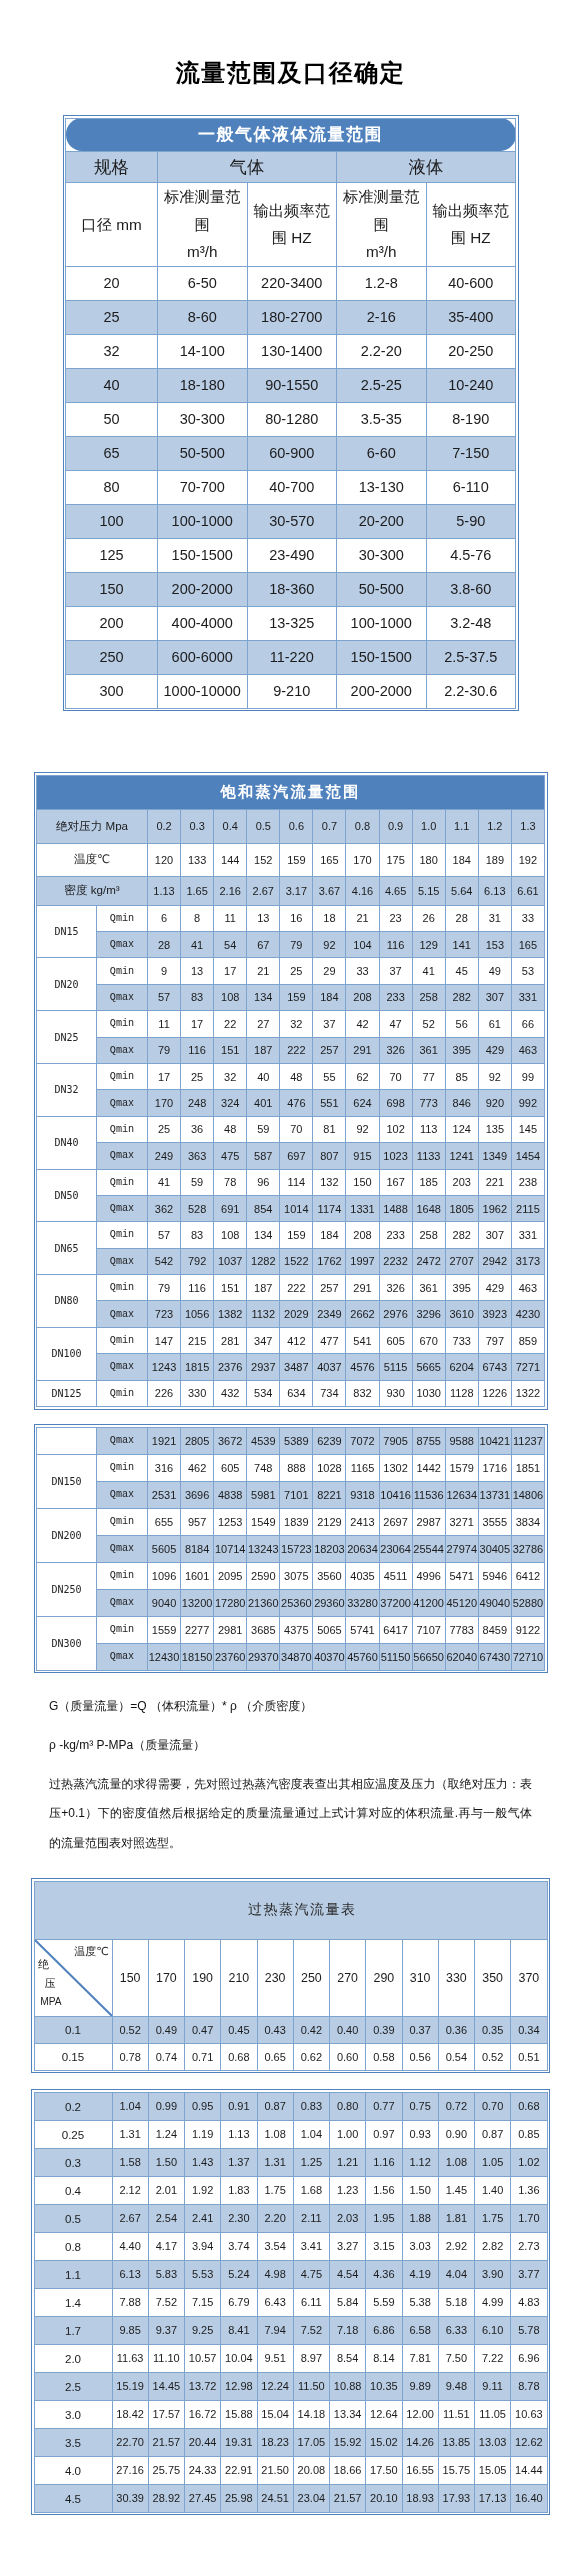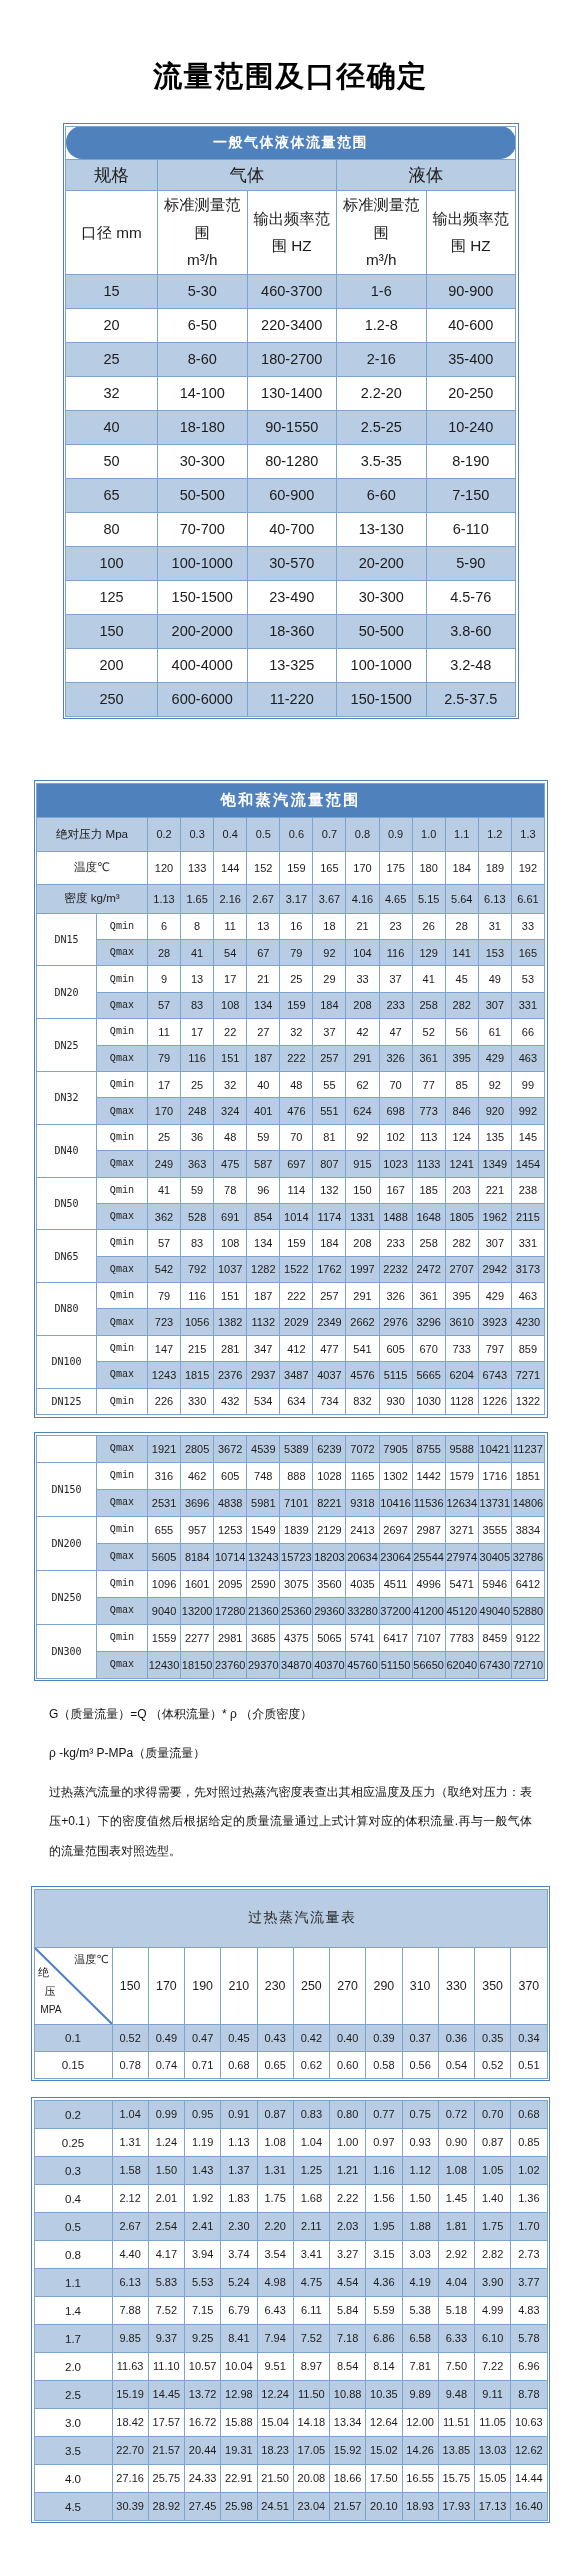--- a/index.html
+++ b/index.html
@@ -1,29 +1,29 @@
 <!DOCTYPE html>
 <html style="font-size:11.6px"><head>
 <meta charset="utf-8">
 <style>
   html,body{margin:0;padding:0;background:#fff;}
   body{width:581px;font-family:"Liberation Sans","DejaVu Sans",sans-serif;color:#1c1c1c;}
   .page{width:581px;padding-bottom:22px;}
-  h1.page-title{text-align:center;font-size:29px;font-weight:900;margin:57px 0 0 0;letter-spacing:1.5px;color:#000;}
+  h1.page-title{text-align:center;font-size:24px;font-weight:900;margin:57px 0 0 0;letter-spacing:1.5px;color:#000;}
 
   
   .tbl-wrap{border:1.5px solid #4f81bd;padding:1.5px;background:#fff;box-sizing:border-box;}
   table{border-collapse:collapse;table-layout:fixed;width:100%;border:0.7px solid #4f81bd;}
   th,td{border:0.7px solid #7da4cf;text-align:center;vertical-align:middle;font-weight:normal;padding:0 0.7px;overflow:hidden;}
   tr.blue td,tr.blue th{background:#b8cce4;}
   .title-row th{background:#4f81bd;color:#fff;font-weight:bold;}
 
   
   .t1-wrap{width:456px;margin:26px auto 0 auto;}
-  .t1 .title-row th{height:32px;font-size:14px;letter-spacing:1.5px;border-radius:16px;}
+  .t1 .title-row th{height:32px;font-size:17px;letter-spacing:1.5px;border-radius:16px;}
   .t1 .h1 th{background:#b8cce4;font-size:17.4px;height:30.5px;}
   .t1 .h2 th{background:#fff;font-size:15.3px;height:61px;line-height:1.8;}
   .t1 tbody td{height:33px;font-size:14.5px;background:#fff;}
   .t1 tbody tr.blue td{background:#b8cce4;}
 
   
   .t2-wrap{width:514px;margin:61px auto 0 auto;}
   .t2b-wrap{width:514px;margin:14.5px auto 0 auto;}
   .t2 .title-row th{height:33px;font-size:15.3px;letter-spacing:2.2px;}
   .t2 th.mlabel{font-size:11.6px;background:#fff;}
@@ -88,27 +88,20 @@
         </tr>
         <tr class="h2">
           <th>口径 mm</th>
           <th><span>标准测量范围</span><br><span>m³/h</span></th>
           <th><span>输出频率范</span><br><span>围 HZ</span></th>
           <th><span>标准测量范围</span><br><span>m³/h</span></th>
           <th><span>输出频率范</span><br><span>围 HZ</span></th>
         </tr>
       </thead>
       <tbody id="t1-body">
-          <tr class="blue">
-            <td>15</td>
-            <td>5-30</td>
-            <td>460-3700</td>
-            <td>1-6</td>
-            <td>90-900</td>
-          </tr>
           <tr>
             <td>20</td>
             <td>6-50</td>
             <td>220-3400</td>
             <td>1.2-8</td>
             <td>40-600</td>
           </tr>
           <tr class="blue">
             <td>25</td>
             <td>8-60</td>
@@ -178,20 +171,27 @@
             <td>13-325</td>
             <td>100-1000</td>
             <td>3.2-48</td>
           </tr>
           <tr class="blue">
             <td>250</td>
             <td>600-6000</td>
             <td>11-220</td>
             <td>150-1500</td>
             <td>2.5-37.5</td>
+          </tr>
+          <tr>
+            <td>300</td>
+            <td>1000-10000</td>
+            <td>9-210</td>
+            <td>200-2000</td>
+            <td>2.2-30.6</td>
           </tr>
         </tbody>
     </table>
   </div>
 
   <div class="tbl-wrap t2-wrap">
     <table class="t2">
       <colgroup>
           <col style="width:60px">
           <col style="width:51px">
@@ -873,21 +873,21 @@
             <td class="val">1.02</td>
           </tr>
           <tr>
             <th class="rowh">0.4</th>
             <td class="val">2.12</td>
             <td class="val">2.01</td>
             <td class="val">1.92</td>
             <td class="val">1.83</td>
             <td class="val">1.75</td>
             <td class="val">1.68</td>
-            <td class="val">2.22</td>
+            <td class="val">1.23</td>
             <td class="val">1.56</td>
             <td class="val">1.50</td>
             <td class="val">1.45</td>
             <td class="val">1.40</td>
             <td class="val">1.36</td>
           </tr>
           <tr class="blue">
             <th class="rowh">0.5</th>
             <td class="val">2.67</td>
             <td class="val">2.54</td>

